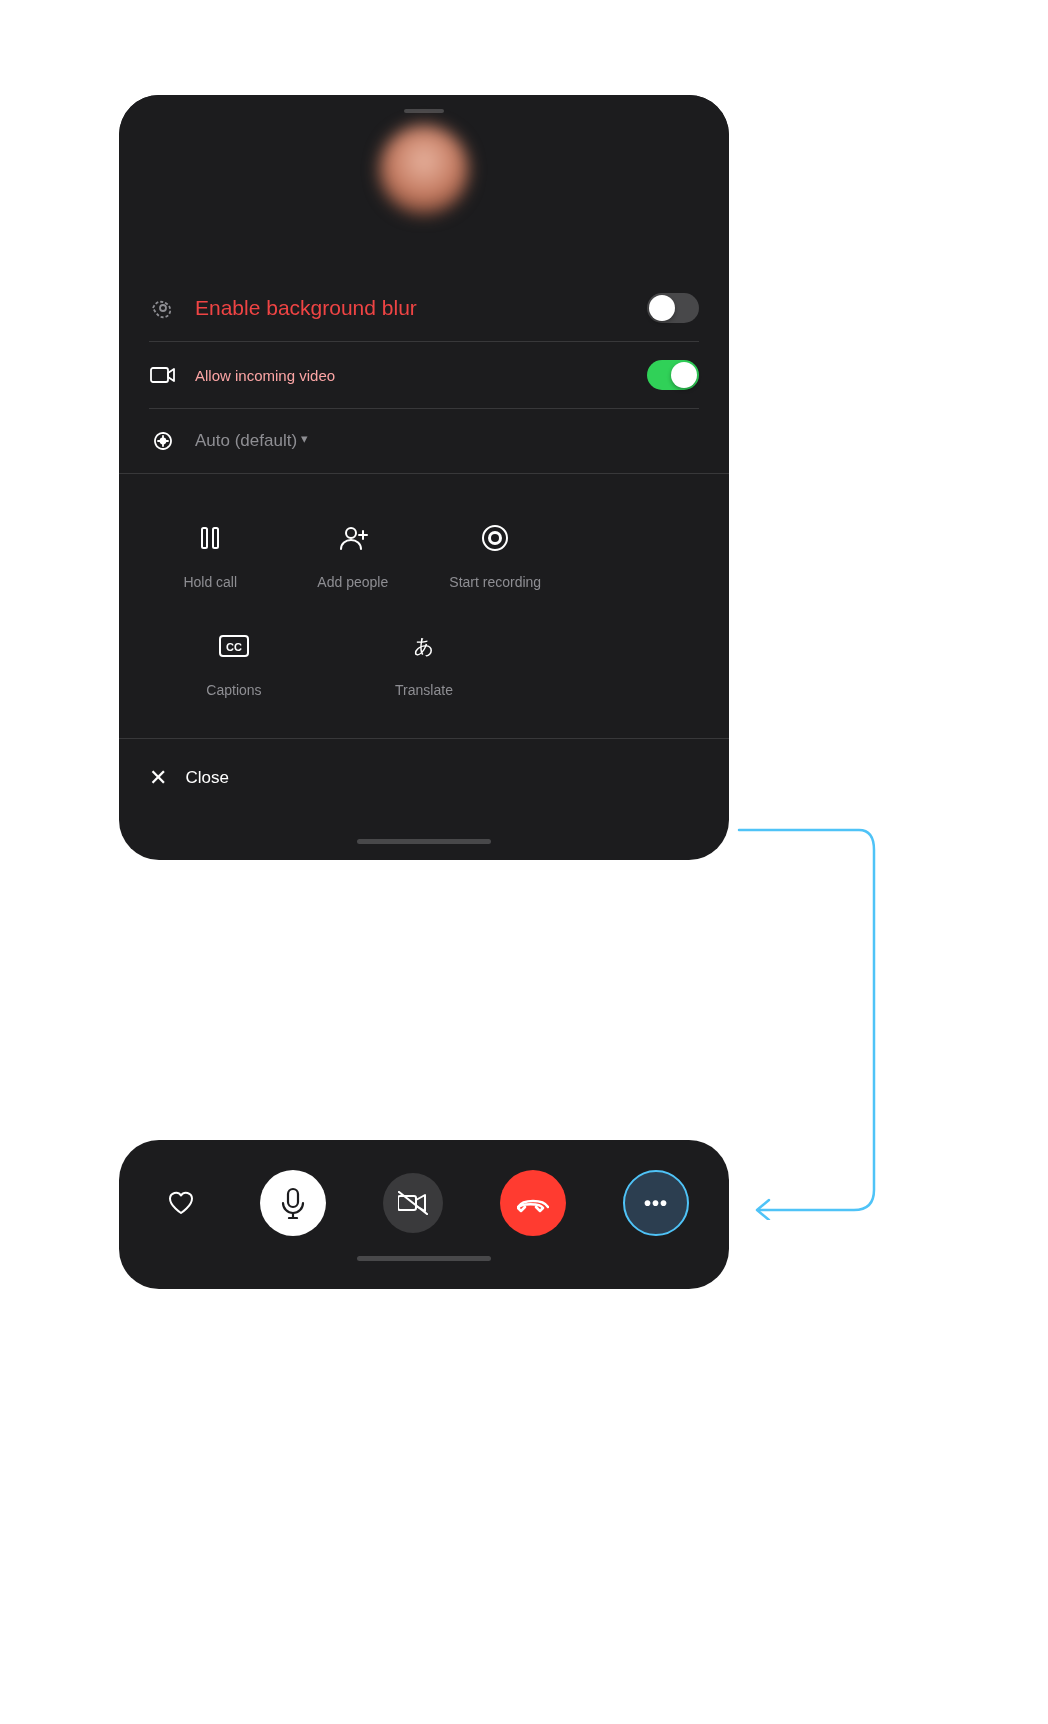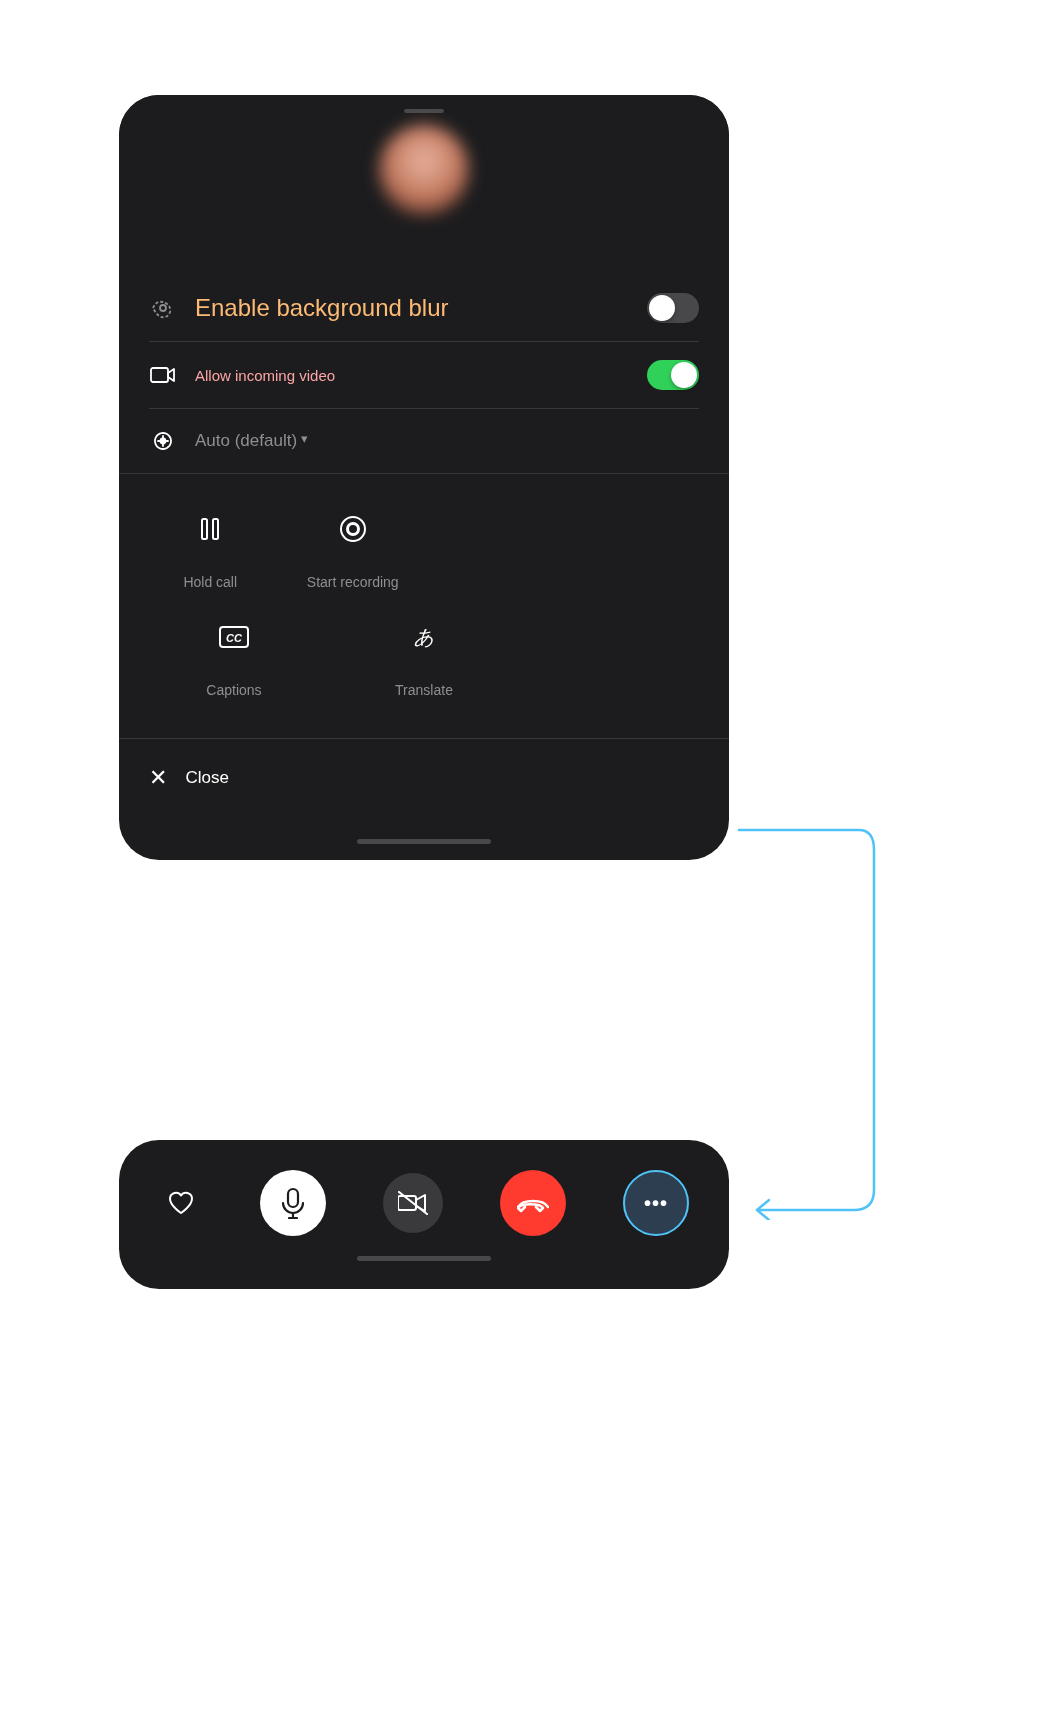--- a/index.html
+++ b/index.html
@@ -84,22 +84,22 @@
     }
 
     .setting-label {
       flex: 1;
       font-size: 15px;
       color: #fca5a5;
       font-weight: 400;
     }
 
     .setting-label.muted {
-      color: #fdba74;
-      font-size: 24px;
+      color: #ef4444;
+      font-size: 21px;
     }
 
     .toggle {
       width: 52px;
       height: 30px;
       border-radius: 15px;
       position: relative;
       cursor: pointer;
       flex-shrink: 0;
     }
@@ -172,22 +172,22 @@
       align-items: center;
       gap: 10px;
       cursor: pointer;
       padding: 10px 5px;
     }
 
     .action-icon-wrapper {
       width: 52px;
       height: 52px;
       display: flex;
+      align-items: center;
       justify-content: center;
-      font-style: italic;
     }
 
     .action-label {
       font-size: 14px;
       color: #8e8e93;
       text-align: left;
       white-space: nowrap;
     }
 
     
@@ -391,20 +391,31 @@
       <div class="action-item">
         <div class="action-icon-wrapper">
           <svg class="action-svg" viewBox="0 0 34 34">
             <rect x="9" y="7" width="5" height="20" rx="1.5"></rect>
             <rect x="20" y="7" width="5" height="20" rx="1.5"></rect>
           </svg>
         </div>
         <span class="action-label">Hold call</span>
       </div>
 
+      <div class="action-item">
+        <div class="action-icon-wrapper">
+          <svg class="action-svg" viewBox="0 0 34 34">
+            <circle cx="15" cy="12" r="5"></circle>
+            <path d="M5 28c0-5.5 4.5-9 10-9s10 3.5 10 9"></path>
+            <line x1="27" y1="10" x2="27" y2="18"></line>
+            <line x1="23" y1="14" x2="31" y2="14"></line>
+          </svg>
+        </div>
+        <span class="action-label">Add people</span>
+      </div>
 
       <div class="action-item">
         <div class="action-icon-wrapper">
           <svg class="action-svg" viewBox="0 0 34 34">
             <circle cx="17" cy="17" r="12"></circle>
             <circle cx="17" cy="17" r="7" fill="#ffffff" stroke="none"></circle>
             <circle cx="17" cy="17" r="4" fill="#1c1c1e" stroke="none"></circle>
           </svg>
         </div>
         <span class="action-label">Start recording</span>

